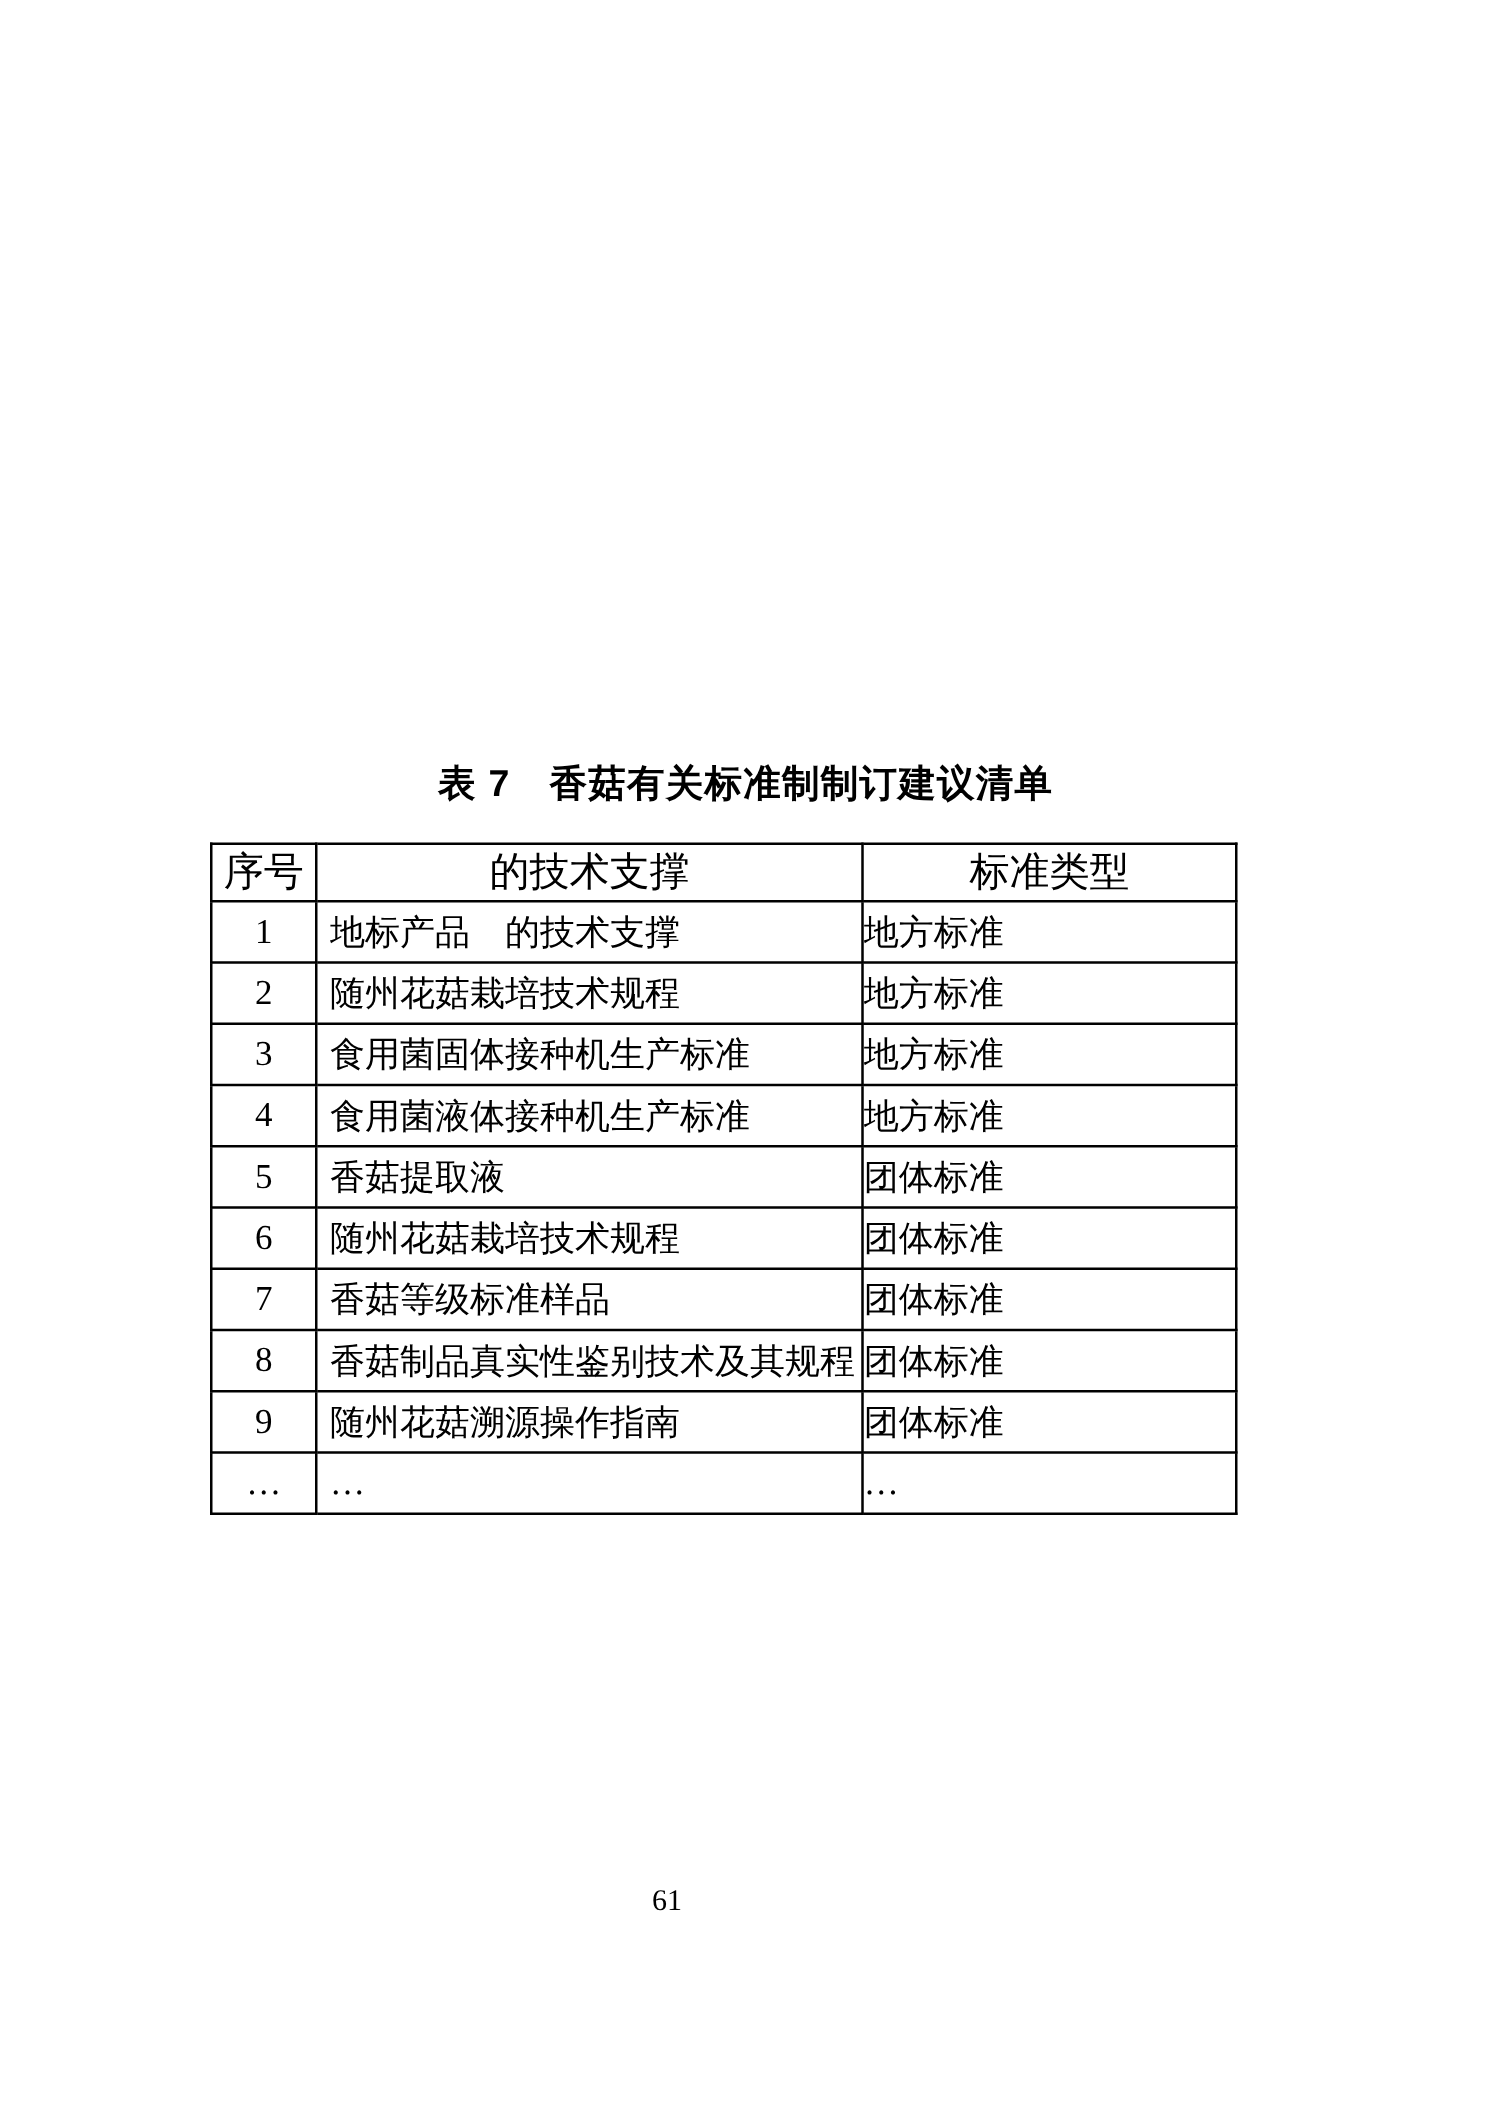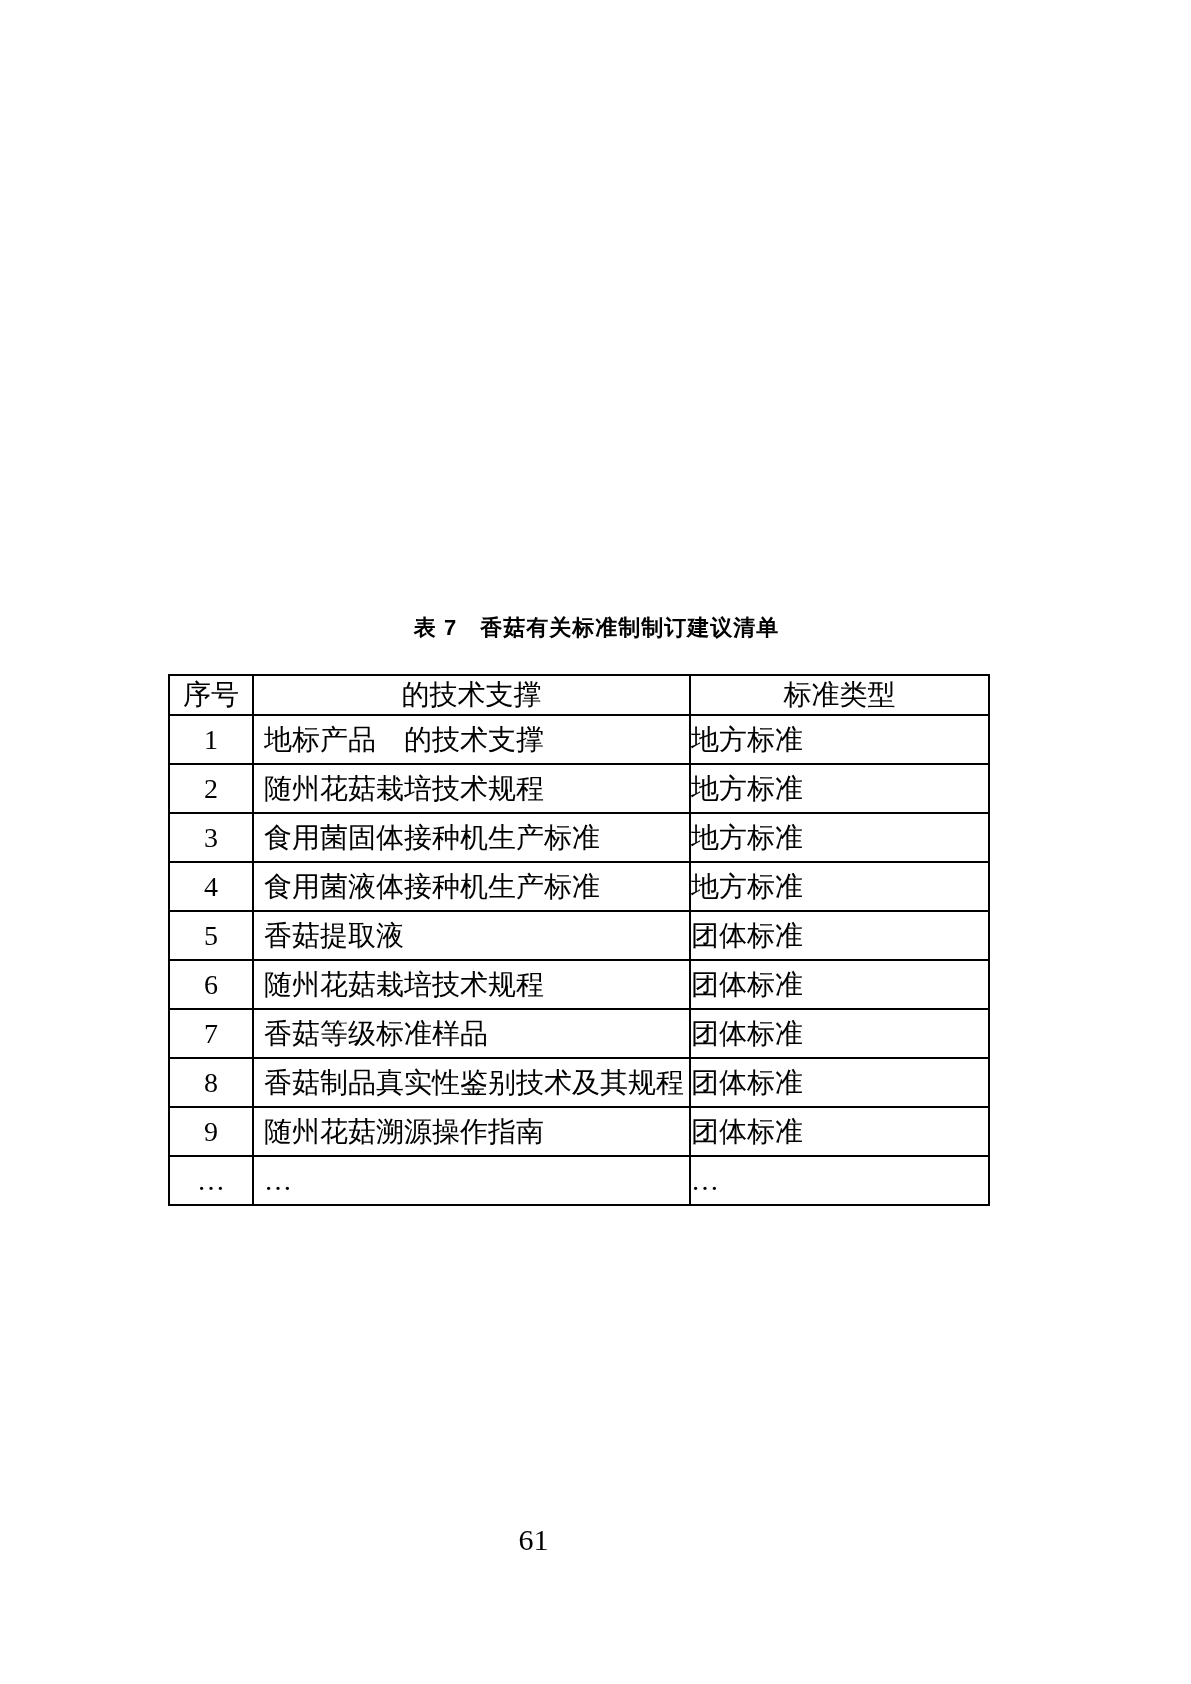--- a/index.html
+++ b/index.html
@@ -40,21 +40,21 @@
     text-indent: 58px;
   }
   .table-title {
     position: absolute;
     left: 148px;
     top: 608px;
     width: 897px;
     text-align: center;
     font-family: "Liberation Sans", "DejaVu Sans", sans-serif;
     font-weight: bold;
-    font-size: 22px;
+    font-size: 30px;
     line-height: 40px;
     letter-spacing: 1px;
   }
   table.standards {
     position: absolute;
     left: 168px;
     top: 674px;
     width: 820px;
     border-collapse: collapse;
     table-layout: fixed;
@@ -63,41 +63,40 @@
   table.standards td {
     border: 2px solid #000000;
     padding: 0;
     overflow: hidden;
     white-space: nowrap;
   }
   table.standards th {
     height: 37px;
     font-family: "Liberation Sans", "DejaVu Sans", sans-serif;
     font-weight: normal;
-    font-size: 28px;
+    font-size: 32px;
     text-align: center;
     vertical-align: middle;
   }
   table.standards td {
     height: 47px;
     font-size: 28px;
     vertical-align: middle;
   }
   table.standards td.c-seq  { text-align: center; }
   table.standards td.c-name { text-align: left; padding-left: 10px; }
   table.standards td.c-type { }
   .page-number {
     position: absolute;
     left: 0;
     top: 1505px;
     width: 1067px;
     text-align: center;
-    font-size: 30px;
+    font-size: 24px;
     line-height: 32px;
-    margin-top: 19px;
   }
 </style>
 </head>
 <body>
 
 <div class="page">
 
 
   <div class="table-title">表 7　香菇有关标准制制订建议清单</div>
 

